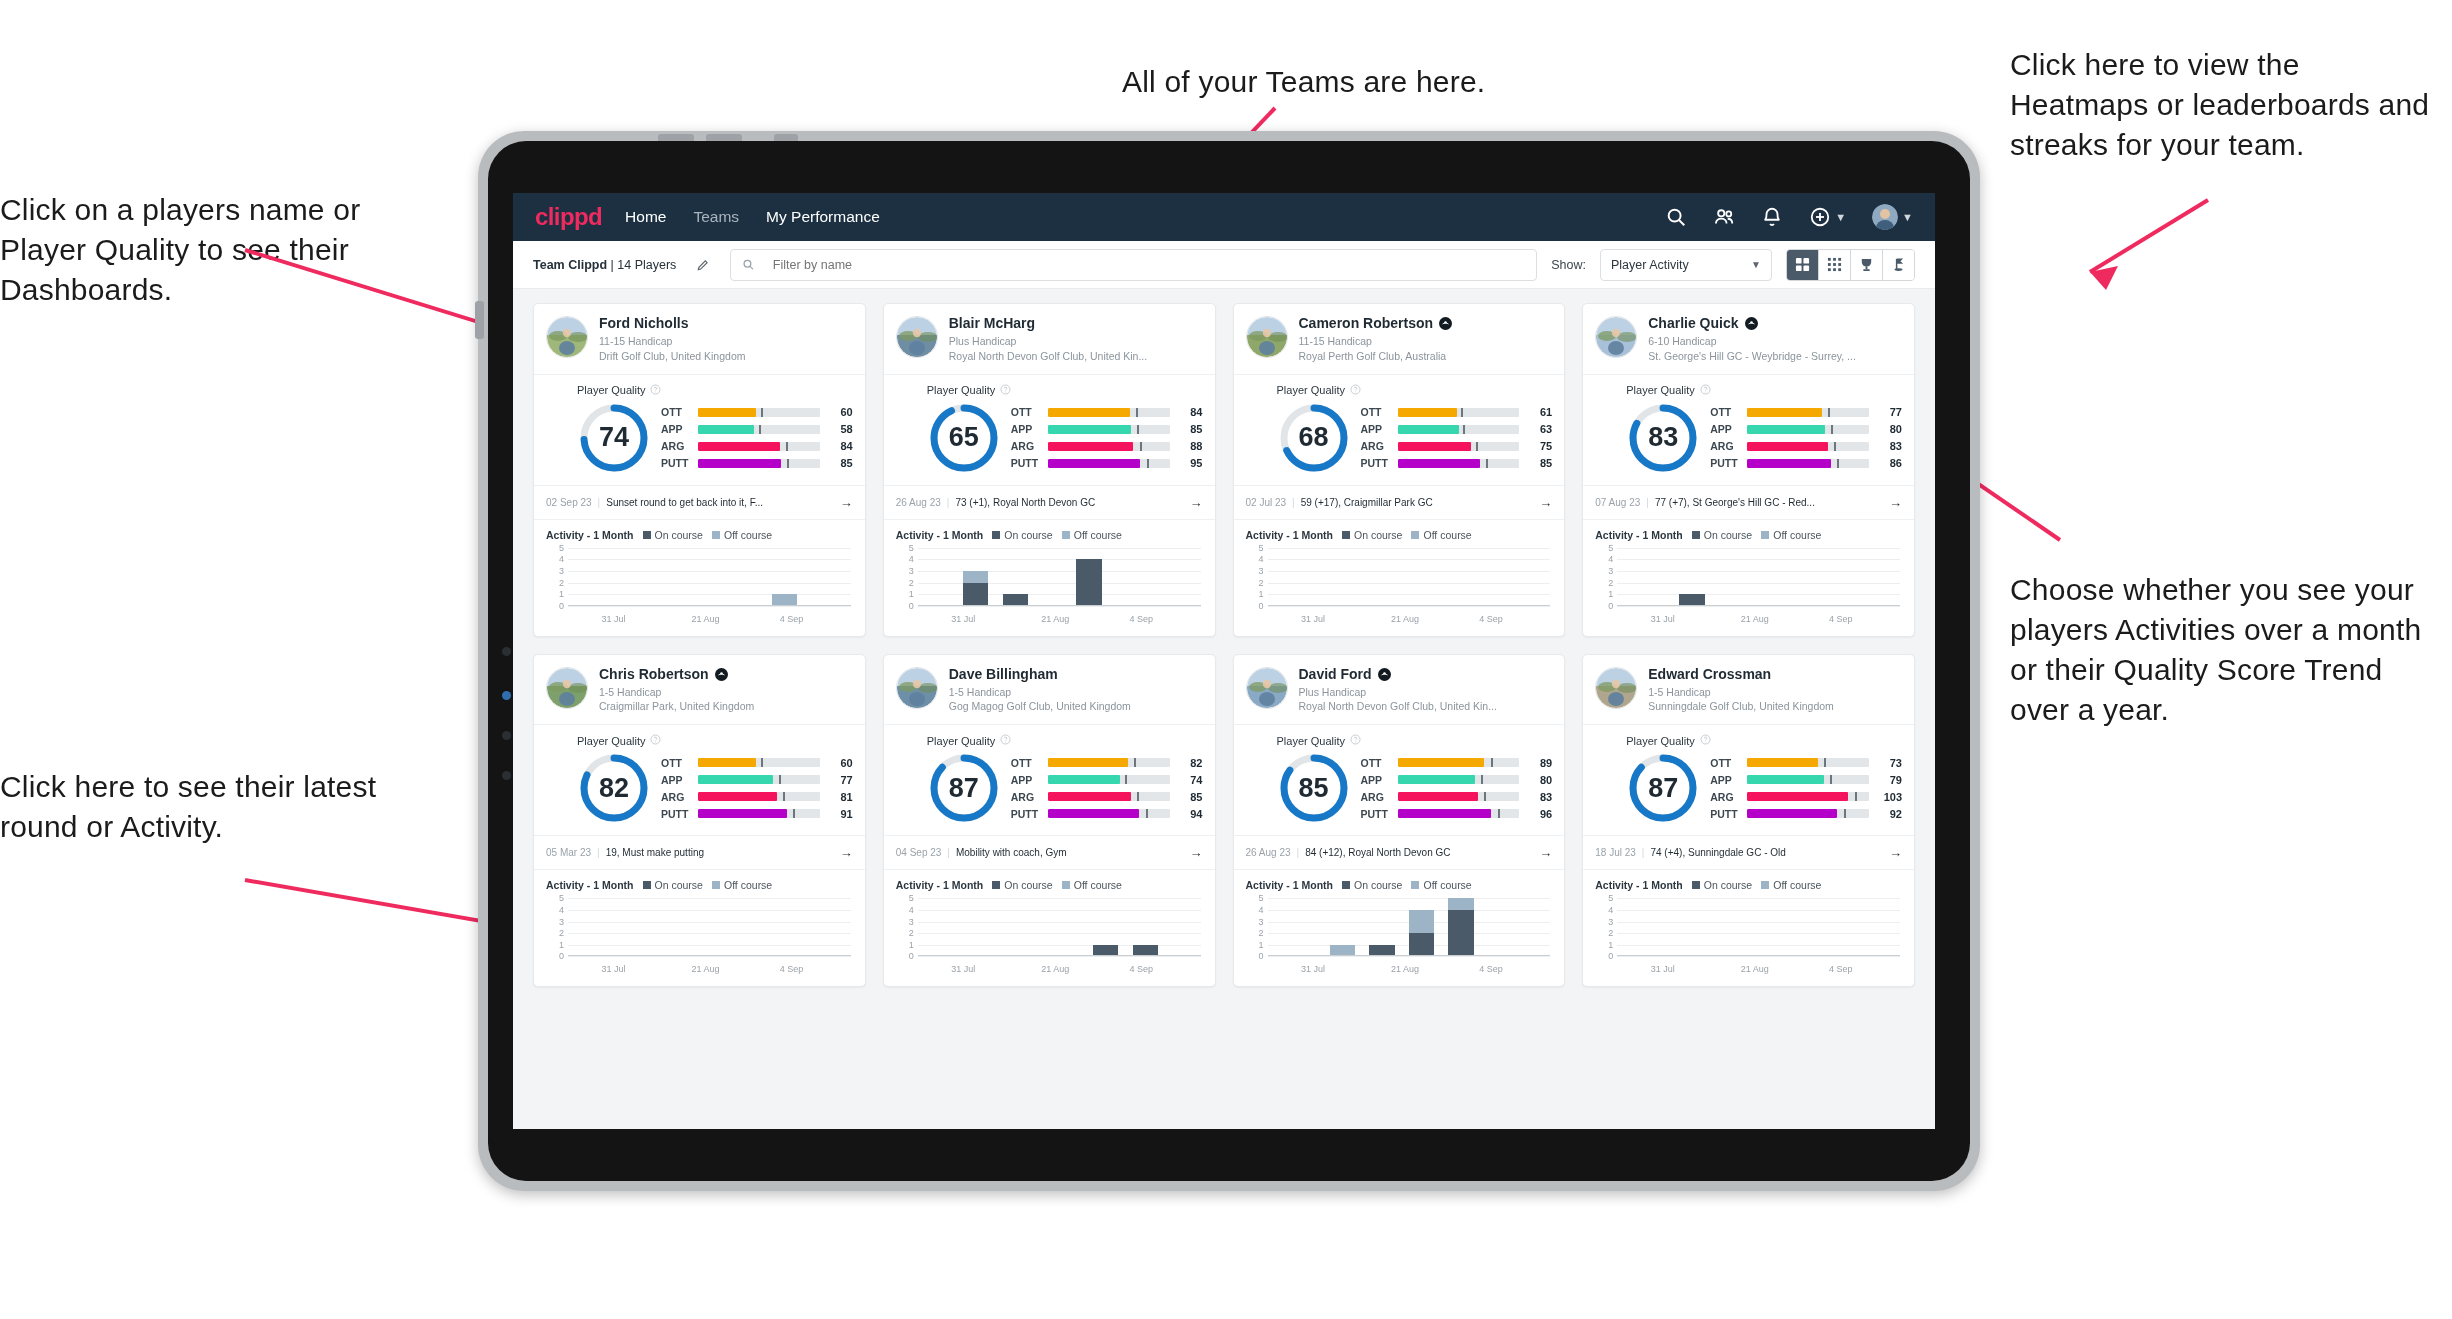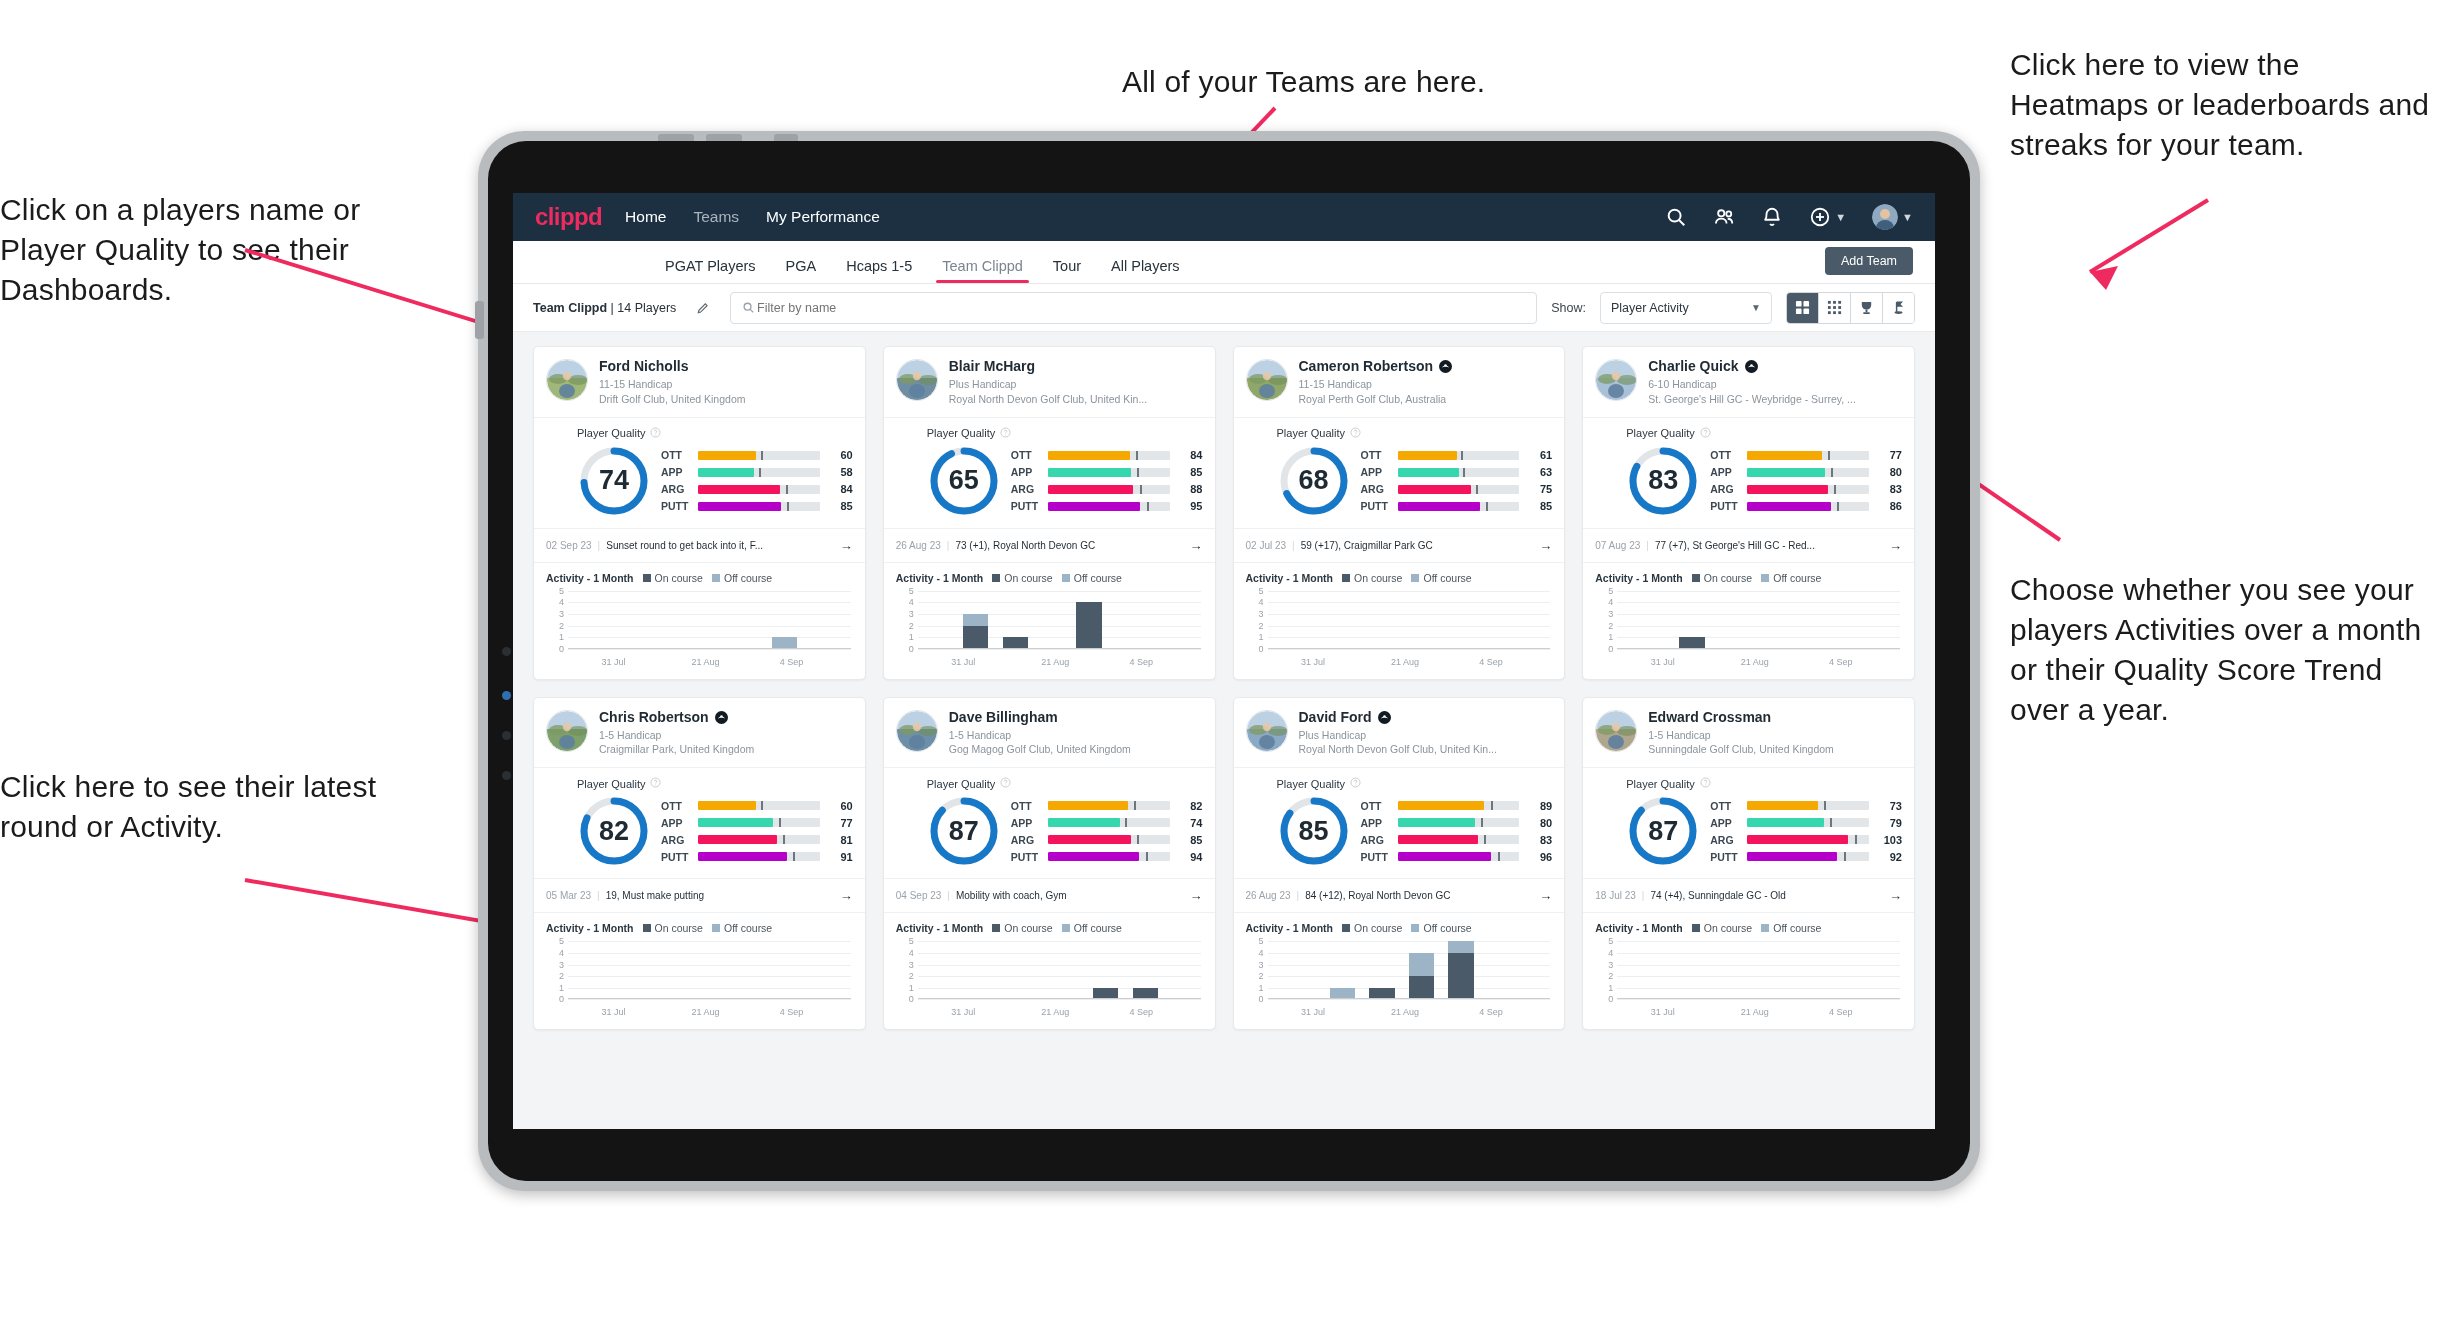--- a/index.html
+++ b/index.html
@@ -54,21 +54,21 @@
   .addteam{position:absolute;right:22px;top:6px;background:#4a5a68;color:#fff;
      font-size:12.5px;border:none;border-radius:4px;padding:7px 16px;cursor:pointer;}
 
   
   .toolbar{height:47px;background:#fff;display:flex;align-items:center;
      padding:0 20px;gap:14px;border-bottom:1px solid #e9ebed;}
   .teamlabel{font-size:12.5px;color:#26313a;white-space:nowrap;}
   .teamlabel b{font-weight:700;}
   .pencil{width:26px;height:26px;display:flex;align-items:center;justify-content:center;cursor:pointer;}
   .searchbox{flex:1;height:30px;border:1px solid #dcdfe2;border-radius:4px;background:#fff;
-     display:flex;align-items:center;gap:0;padding:0 11px;}
+     display:flex;align-items:center;gap:16px;padding:0 11px;}
   .searchbox input{border:none;outline:none;font-size:12.5px;color:#9aa1a8;
      font-family:"Liberation Sans",sans-serif;width:100%;background:transparent;}
   .showlbl{font-size:12.5px;color:#3b464f;}
   .selwrap{width:150px;height:30px;border:1px solid #dcdfe2;border-radius:4px;background:#fff;
      display:flex;align-items:center;justify-content:space-between;padding:0 10px;font-size:12.5px;color:#2d3740;}
   .segs{display:flex;border:1px solid #d4d8db;border-radius:4px;overflow:hidden;}
   .seg{width:31px;height:30px;display:flex;align-items:center;justify-content:center;
      background:#fff;border-right:1px solid #d4d8db;cursor:pointer;}
   .seg:last-child{border-right:none;}
   .seg.on{background:#4a5a68;}
@@ -213,31 +213,20 @@
                   <circle cx="13" cy="10" r="5" fill="#e3c3a2"></circle>
                   <ellipse cx="13" cy="24" rx="9" ry="8" fill="#3f5f7d"></ellipse>
                 </g>
               </svg>
           </span>
           <span class="caret">▼</span>
         </span>
       </div>
     </div>
 
-    <div class="tabbar">
-      <div class="tabs">
-        <div class="tab">PGAT Players</div>
-        <div class="tab">PGA</div>
-        <div class="tab">Hcaps 1-5</div>
-        <div class="tab active">Team Clippd</div>
-        <div class="tab">Tour</div>
-        <div class="tab">All Players</div>
-      </div>
-      <button class="addteam">Add Team</button>
-    </div>
 
     <div class="toolbar">
       <div class="teamlabel">
         <b>Team Clippd</b>
         <span>|</span>
         <span>14 Players</span>
       </div>
       <div class="pencil">
         <svg width="14" height="14" viewBox="0 0 24 24" fill="none" stroke="#5b656d" stroke-width="2">
             <path d="M4 20l4-1 11-11-3-3L5 16z"></path>

